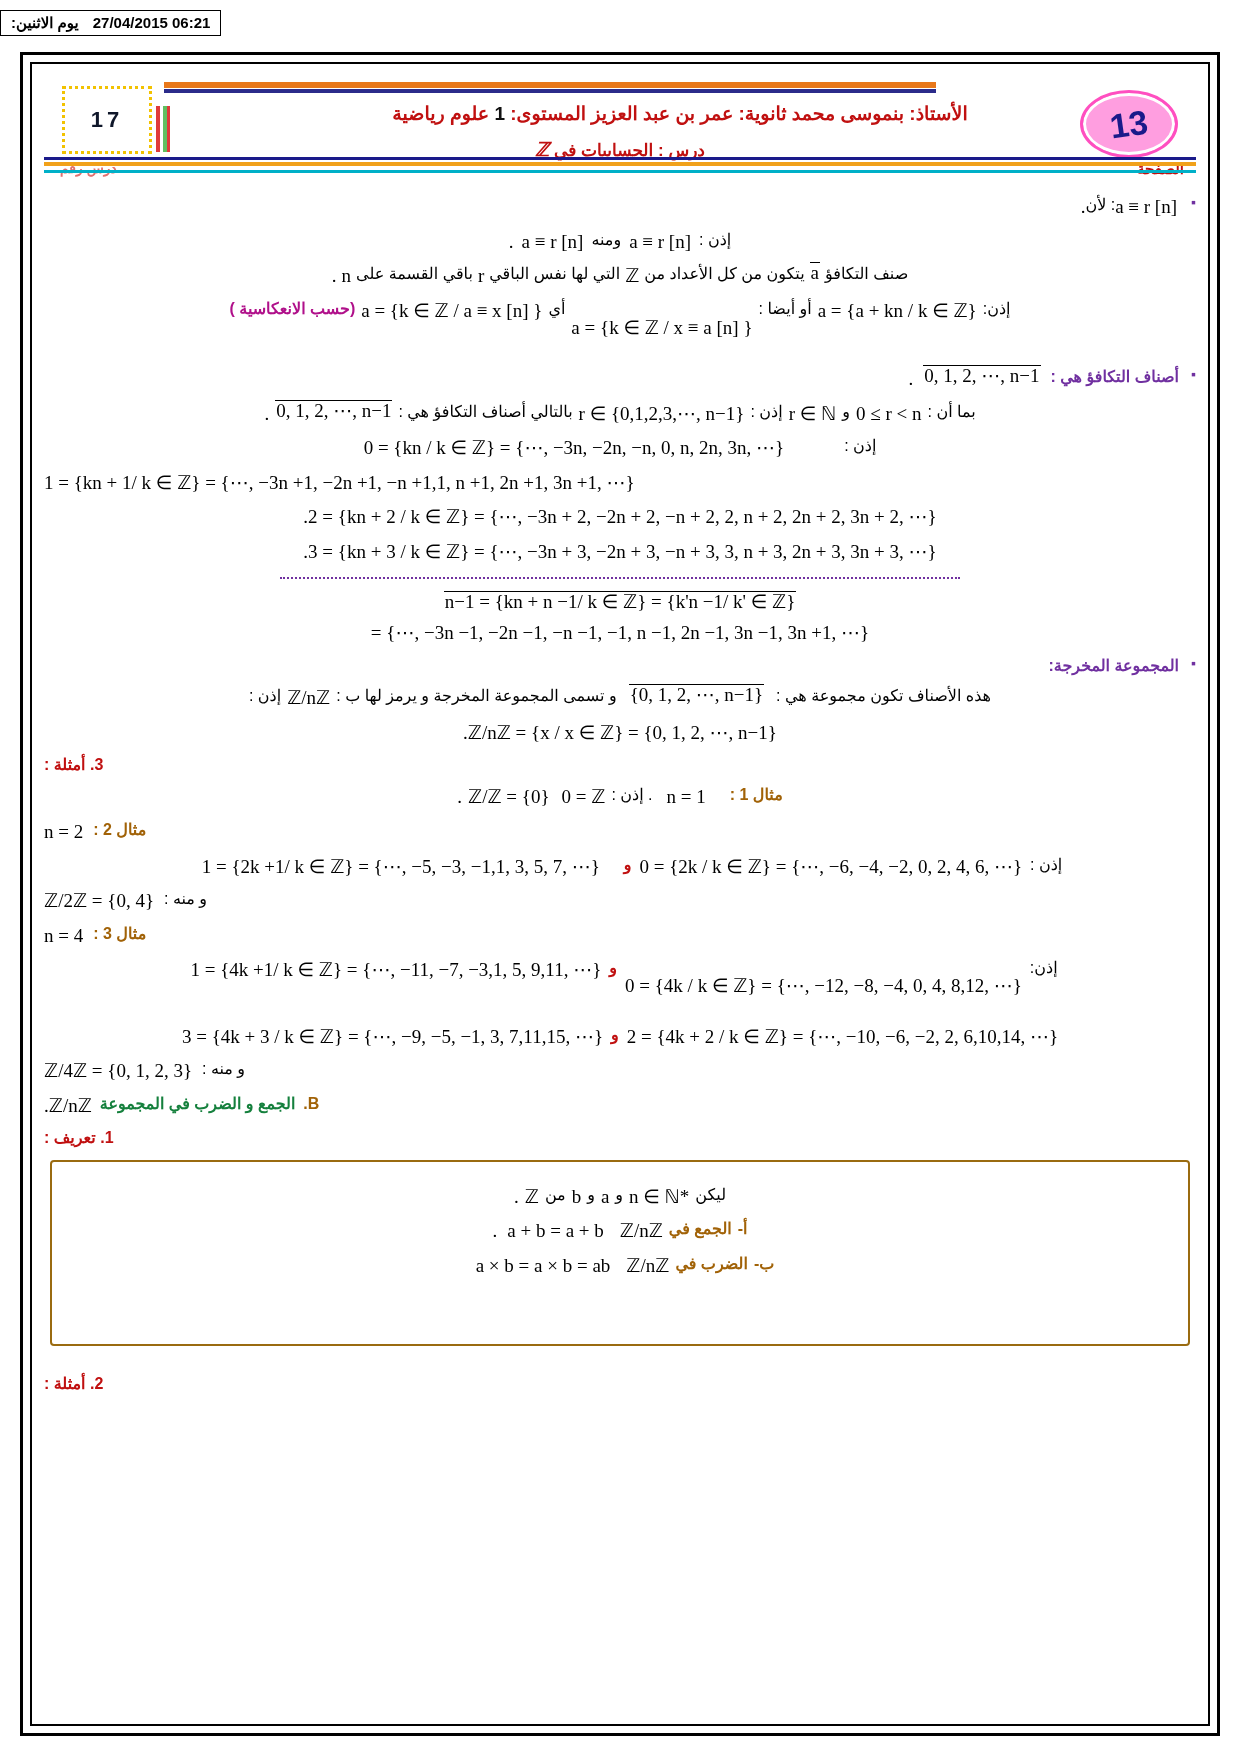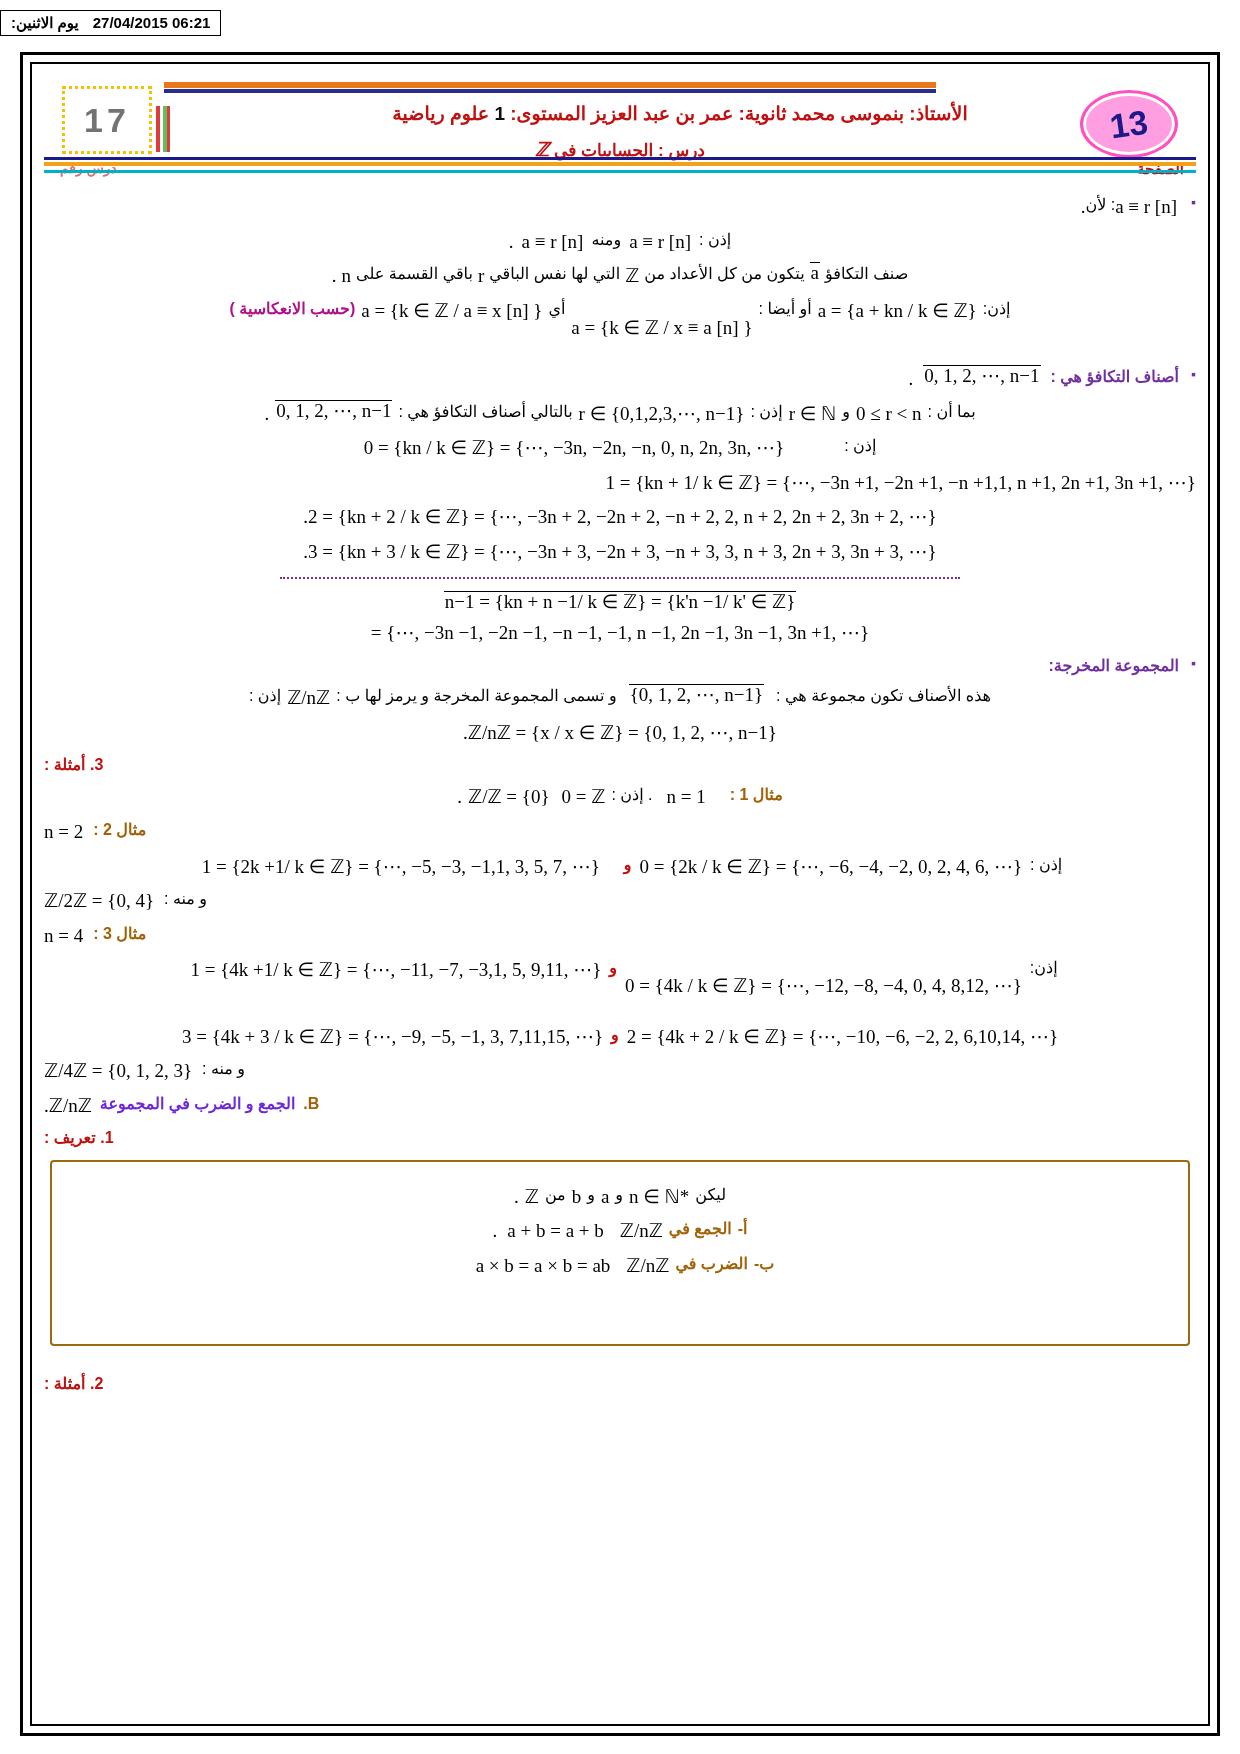--- a/index.html
+++ b/index.html
@@ -139,23 +139,23 @@
     color: #e07070;
   }
   .lesson-num {
     position: absolute;
     left: 18px;
     top: 10px;
     width: 84px;
     height: 62px;
     display: flex; align-items: center; justify-content: center;
     font-family: "Liberation Sans", sans-serif;
-    font-size: 34px;
-    font-weight: bold;
-    color: #737373;
+    font-size: 22px;
+    font-weight: bold;
+    color: #0f172a;
     letter-spacing: 4px;
     border: 3px dotted #f2c200;
   }
   .hdr-left-bars {
     position: absolute;
     left: 112px; top: 30px;
     width: 14px; height: 46px;
     background: repeating-linear-gradient(90deg, #e03a3a 0 4px, #fff 4px 7px, #60c060 7px 11px);
   }
 
@@ -183,21 +183,21 @@
     direction: rtl;
   }
   .bullet {
     color: #7030a0;
     margin-left: 6px;
     font-size: 14px;
   }
   .purple { color: #7030a0; font-weight: bold; }
   .blue   { color: #a16207; font-weight: bold; }
   .red    { color: #c01010; font-weight: bold; }
-  .green  { color: #6d28d9; font-weight: bold; }
+  .green  { color: #15803d; font-weight: bold; }
   .magenta{ color: #b0108a; font-weight: bold; }
 
   .ov { display: inline-block; border-top: 1.3px solid #000; line-height: 1.05; padding: 0 1px; }
   .dotted-sep {
     border-top: 2.5px dotted #7030a0;
     margin: 12px auto 12px auto;
     width: 680px;
   }
   .def-box {
     border: 2px solid #9a6b10;
@@ -310,21 +310,21 @@
         <span class="ar">بالتالي أصناف التكافؤ هي :</span>
         <span class="math ov" style="margin:0 6px">0, 1, 2, ⋯, n−1</span>
         <span class="math">.</span>
       </div>
 
       <div class="row" style="justify-content:center">
         <span class="ar">إذن :</span>
         <span class="math" style="margin-right:60px">0 = {kn / k ∈ ℤ} = {⋯, −3n, −2n, −n, 0, n, 2n, 3n, ⋯}</span>
       </div>
 
-      <div class="row" style="justify-content:flex-start">
+      <div class="row" style="justify-content:flex-end">
         <span class="math">1 = {kn + 1/ k ∈ ℤ} = {⋯, −3n +1, −2n +1, −n +1,1, n +1, 2n +1, 3n +1, ⋯}</span>
       </div>
       <div class="row" style="justify-content:center">
         <span class="math">2 = {kn + 2 / k ∈ ℤ} = {⋯, −3n + 2, −2n + 2, −n + 2, 2, n + 2, 2n + 2, 3n + 2, ⋯}</span>
         <span class="math">.</span>
       </div>
       <div class="row" style="justify-content:center">
         <span class="math">3 = {kn + 3 / k ∈ ℤ} = {⋯, −3n + 3, −2n + 3, −n + 3, 3, n + 3, 2n + 3, 3n + 3, ⋯}</span>
         <span class="math">.</span>
       </div>

